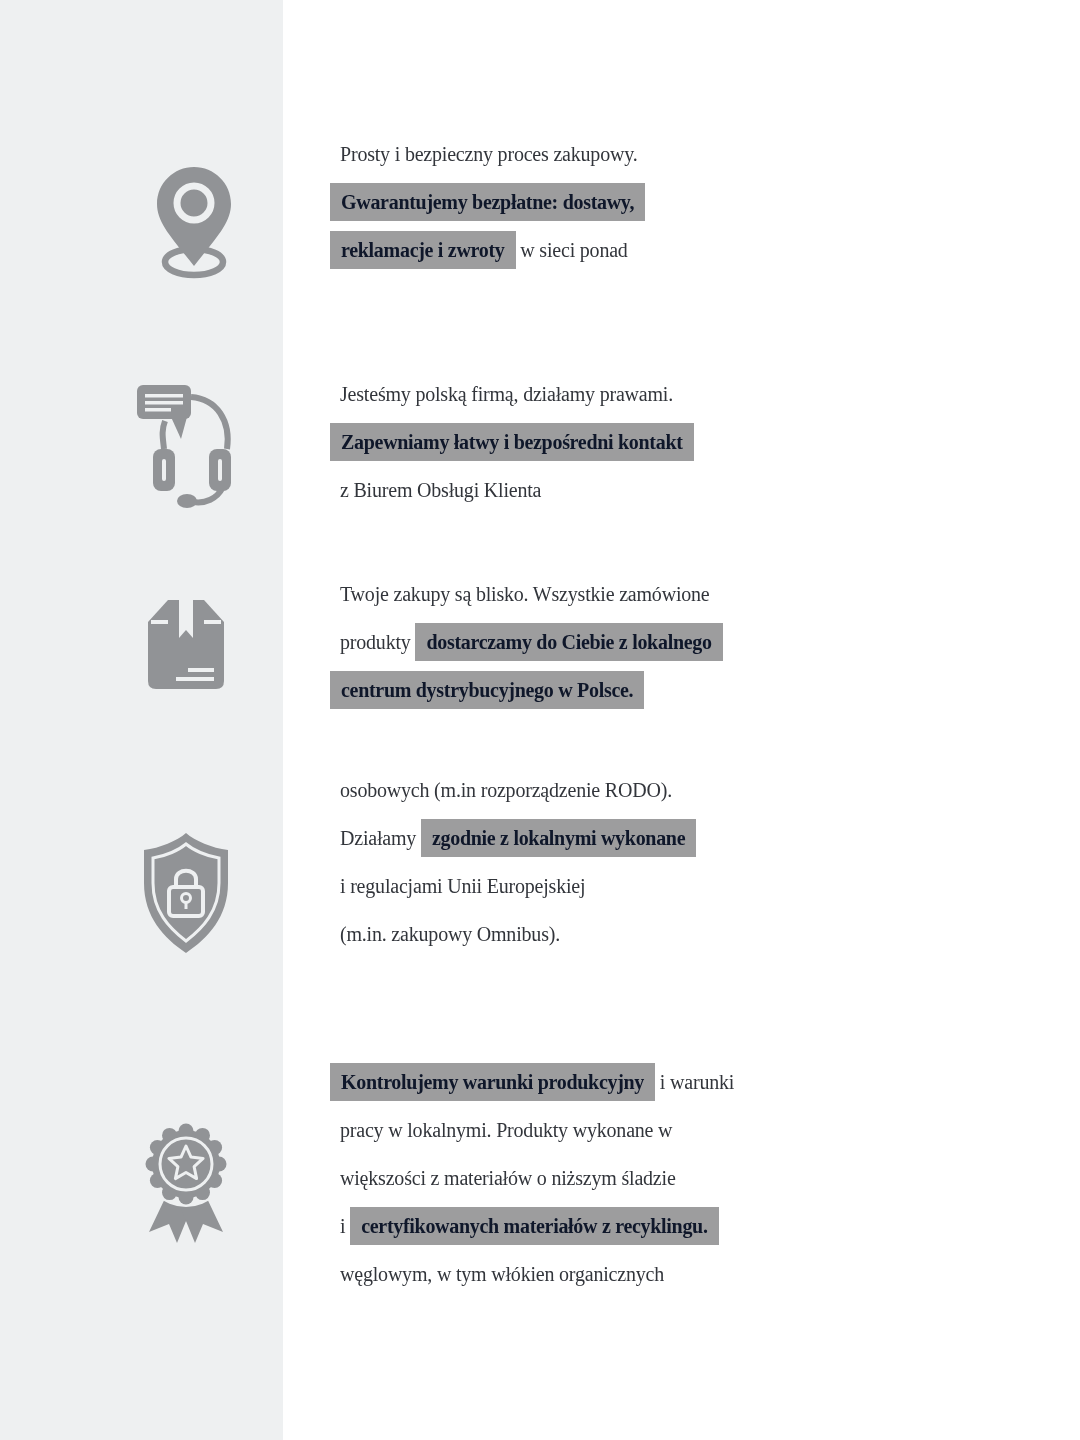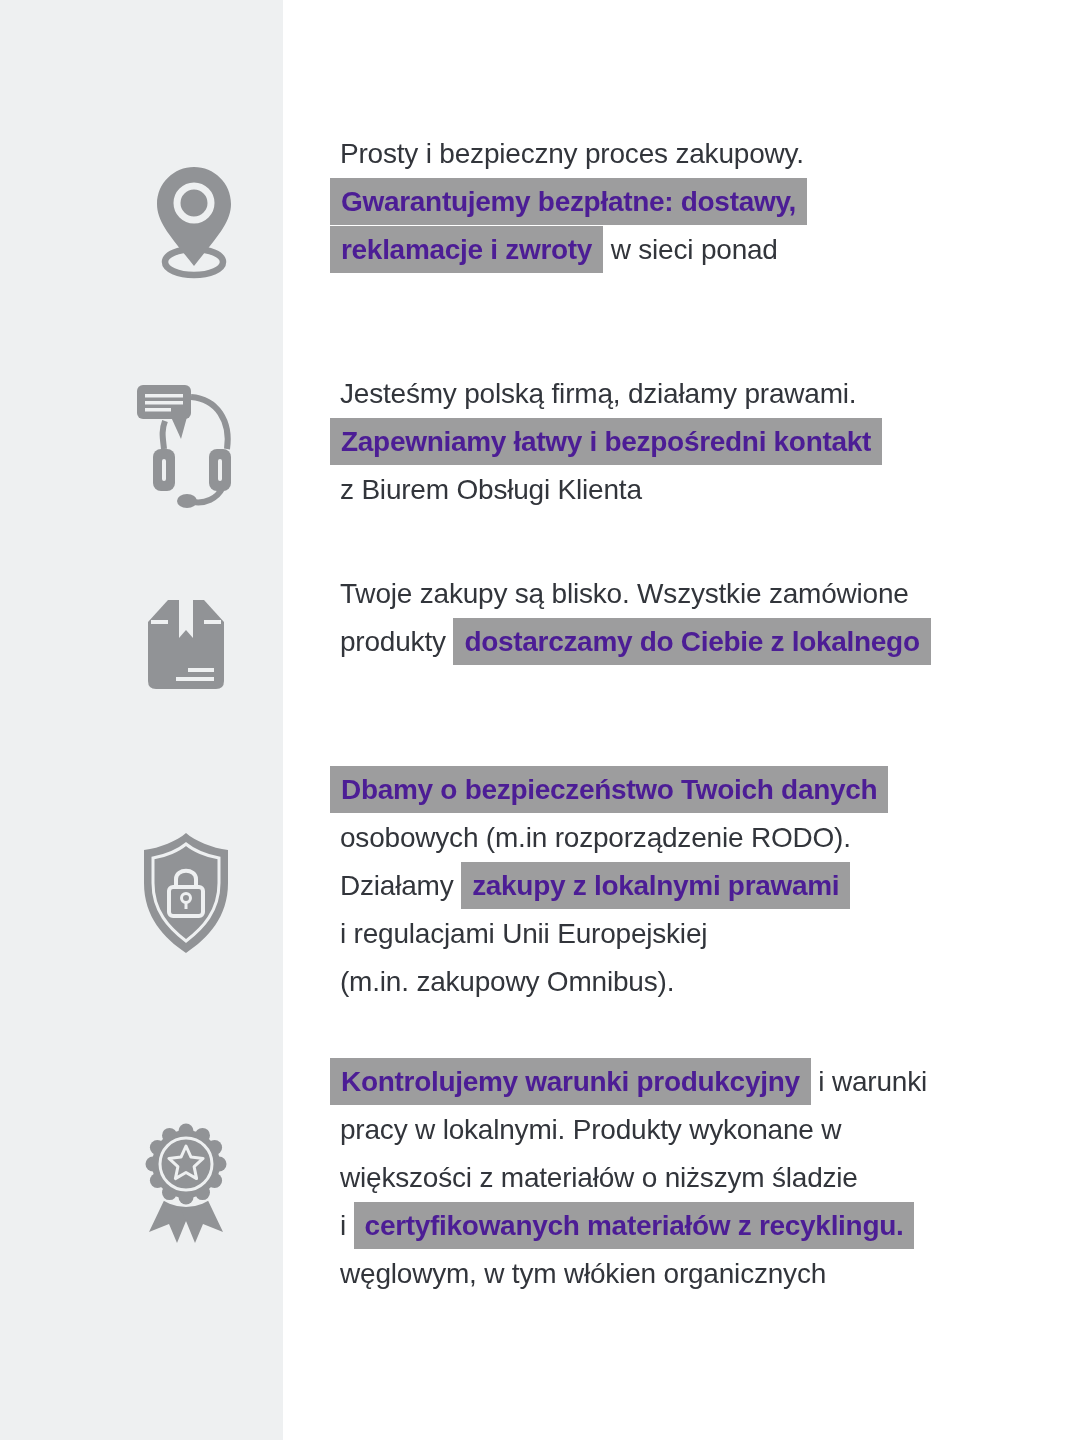--- a/index.html
+++ b/index.html
@@ -3,25 +3,25 @@
 <meta charset="utf-8">
 <style>
   html,body{margin:0;padding:0;}
   body{
     width:1080px;height:1440px;position:relative;background:#ffffff;
     font-family:"Liberation Sans",sans-serif;color:#32353b;overflow:hidden;
   }
   .sidebar{position:absolute;left:0;top:0;width:283px;height:1440px;background:#eef0f1;}
   .icon{position:absolute;}
   .icon svg{display:block;width:100%;height:100%;color:#919396;}
-  .feature{position:absolute;left:330px;font-size:28px;line-height:48px;letter-spacing:-0.2px;}
+  .feature{position:absolute;left:330px;font-size:20px;line-height:48px;letter-spacing:-0.2px;font-family:Liberation Serif, serif;}
   .ln{height:48px;white-space:nowrap;}
   .ln.ind{padding-left:10px;}
   .hl{
-    background:#9d9d9e;color:#4c1d95;font-weight:bold;
+    background:#9d9d9e;color:#0f172a;font-weight:bold;
     padding:8px 11px;letter-spacing:-0.3px;
   }
 </style>
 </head>
 <body>
 
 <div class="sidebar"></div>
 
 <div class="icon" style="left:148px;top:165px;width:92px;height:115px">
   <svg viewBox="0 0 92 115">
@@ -104,26 +104,26 @@
 
 <section class="feature" style="top:370px">
   <div class="ln ind"><span>Jesteśmy polską firmą, działamy prawami.</span></div>
   <div class="ln"><span class="hl">Zapewniamy łatwy i bezpośredni kontakt</span></div>
   <div class="ln ind"><span>z Biurem Obsługi Klienta</span></div>
 </section>
 
 <section class="feature" style="top:570px">
   <div class="ln ind"><span>Twoje zakupy są blisko. Wszystkie zamówione</span></div>
   <div class="ln ind"><span>produkty </span><span class="hl">dostarczamy do Ciebie z lokalnego</span></div>
+  <div class="ln"><span class="hl">centrum dystrybucyjnego w Polsce.</span></div>
 </section>
 
 <section class="feature" style="top:766px">
-  <div class="ln"><span class="hl">Dbamy o bezpieczeństwo Twoich danych</span></div>
   <div class="ln ind"><span>osobowych (m.in rozporządzenie RODO).</span></div>
-  <div class="ln ind"><span>Działamy </span><span class="hl">zakupy z lokalnymi prawami</span></div>
+  <div class="ln ind"><span>Działamy </span><span class="hl">zgodnie z lokalnymi wykonane</span></div>
   <div class="ln ind"><span>i regulacjami Unii Europejskiej</span></div>
   <div class="ln ind"><span>(m.in. zakupowy Omnibus).</span></div>
 </section>
 
 <section class="feature" style="top:1058px">
   <div class="ln"><span class="hl">Kontrolujemy warunki produkcyjny</span><span> i warunki</span></div>
   <div class="ln ind"><span>pracy w lokalnymi. Produkty wykonane w</span></div>
   <div class="ln ind"><span>większości z materiałów o niższym śladzie</span></div>
   <div class="ln ind"><span>i </span><span class="hl">certyfikowanych materiałów z recyklingu.</span></div>
   <div class="ln ind"><span>węglowym, w tym włókien organicznych</span></div>

